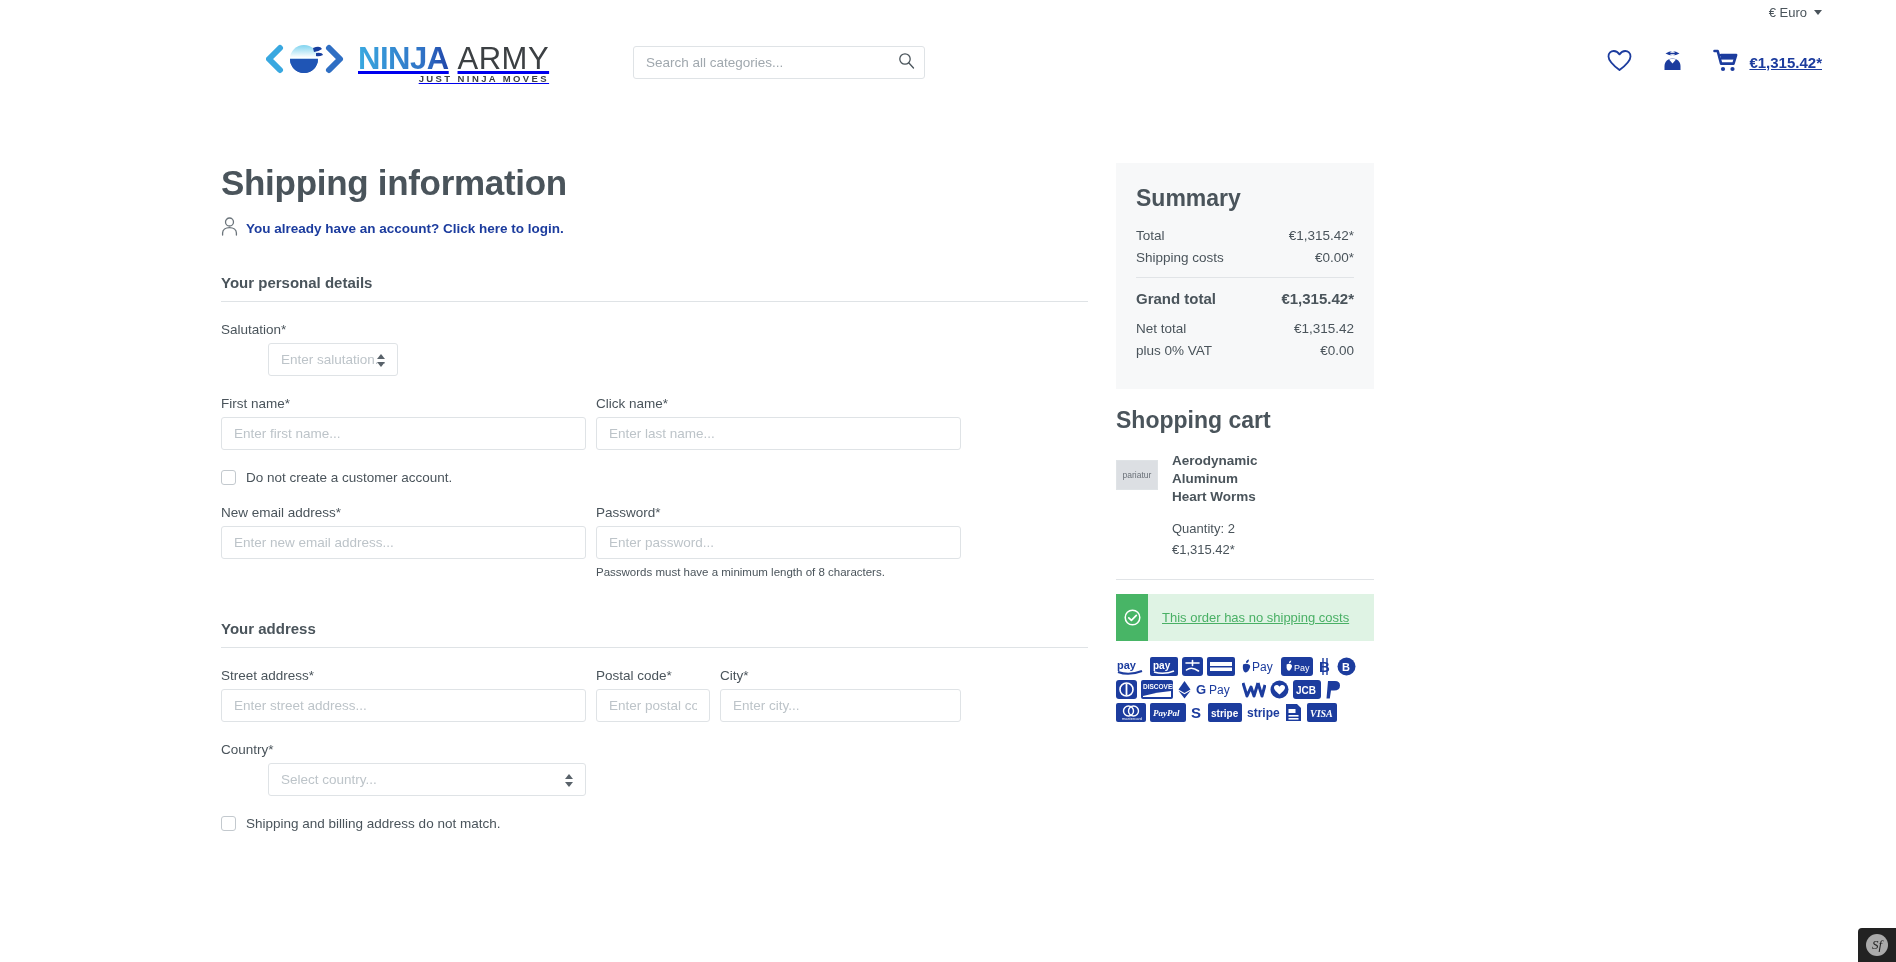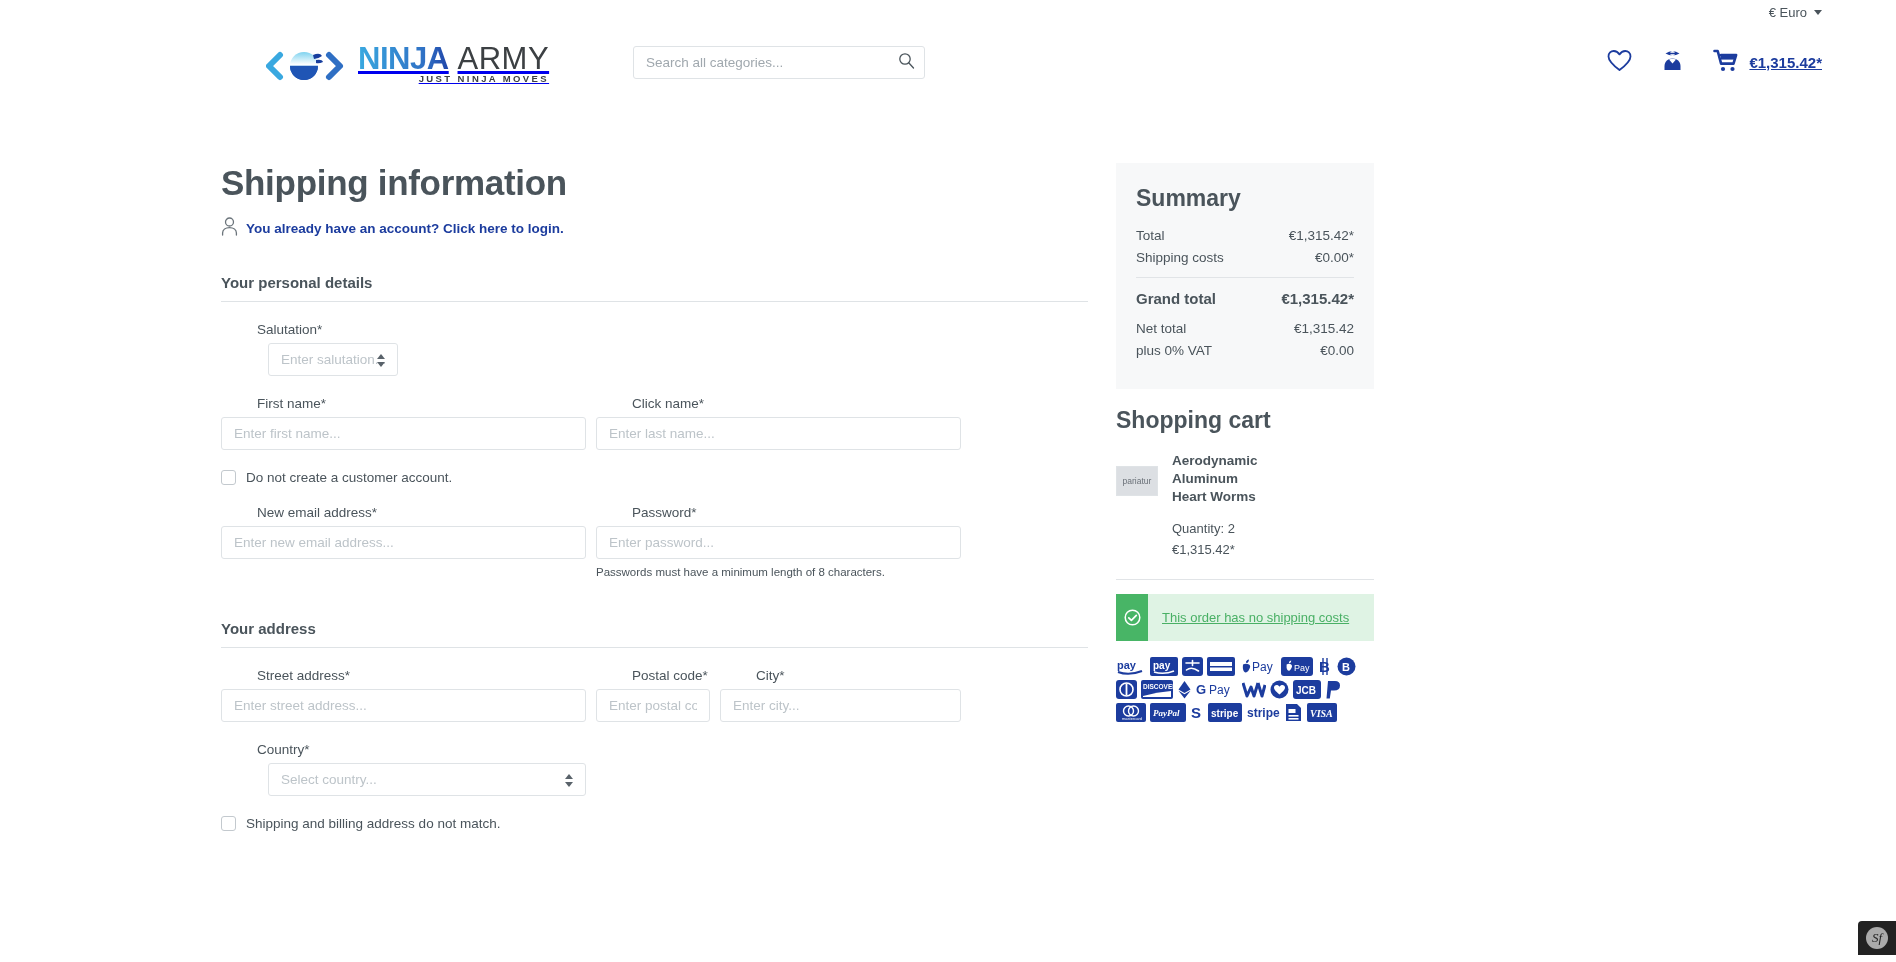--- a/index.html
+++ b/index.html
@@ -36,21 +36,21 @@
   }
 
   
   .header {
     height: 76px;
     display: flex;
     align-items: center;
     padding: 0 74px;
     position: relative;
   }
-  .logo { display: flex; align-items: flex-end; margin-left: 192px; }
+  .logo { display: flex; align-items: flex-start; margin-left: 192px; }
   .logo-mark { display: flex; align-items: center; margin-right: 10px; }
   .logo-text-wrap { display: flex; flex-direction: column; align-items: flex-end; }
   .logo-row { display: flex; align-items: baseline; }
   .logo-ninja {
     font-size: 31px; font-weight: bold; letter-spacing: -0.5px;
     background: linear-gradient(90deg,#3aa9e0 0%, #2f6fc4 75%, #1f44a8 100%);
     -webkit-background-clip: text; background-clip: text; color: transparent;
   }
   .logo-army {
     font-size: 31px; font-weight: 500; color: #3c4043;
@@ -128,21 +128,21 @@
 
   h2.section-title {
     font-size: 15px; font-weight: bold; color: #4a545b;
     margin: 0 0 10px 0;
   }
   .divider { border: 0; border-top: 1px solid #dfe3e6; margin: 0 0 20px 0; }
 
   .form-row { display: flex; gap: 10px; margin-bottom: 20px; }
   .form-group { display: flex; flex-direction: column; }
   .form-label {
-    font-size: 13.5px; color: #4a545b; margin-bottom: 6px; margin-left: 36px;
+    font-size: 13.5px; color: #4a545b; margin-bottom: 6px;
   }
   .form-control {
     height: 33px;
     border: 1px solid #dfe3e6;
     border-radius: 3px;
     background: #fff;
     font-family: "Liberation Sans", sans-serif;
     font-size: 13.5px;
     color: #4a545b;
     padding: 0 12px;
@@ -228,21 +228,21 @@
   .cart-panel { padding: 18px 0 0 0; }
   .cart-panel .panel-title { margin-bottom: 18px; }
   .cart-item { display: flex; gap: 14px; padding: 0 0 18px 0; }
   .cart-thumb {
     width: 42px; height: 30px;
     border: 1px solid #dfe3e6;
     background: #dcdfe3;
     display: flex; align-items: center; justify-content: center;
     font-size: 8.5px; color: #6a7078;
     flex: none;
-    margin-top: 14px;
+    margin-top: 8px;
   }
   .cart-name {
     font-size: 13.5px; font-weight: bold; color: #4a545b;
     line-height: 1.32; width: 100px;
   }
   .cart-meta { font-size: 13px; color: #4a545b; margin-top: 14px; line-height: 1.6; }
   .cart-sep { border: 0; border-top: 1px solid #e1e4e7; margin: 0 0 14px 0; }
 
   .alert-success {
     display: flex; align-items: stretch;
@@ -267,21 +267,21 @@
   }
   .pay-ico {
     height: 19px;
     display: flex; align-items: center; justify-content: center;
     color: #1c3c9e;
   }
 
   
   .sf-toolbar {
     position: absolute;
-    right: 0; bottom: 7px;
+    right: 0; bottom: 0;
     background: #222;
     padding: 6px 8px;
     border-top-left-radius: 4px;
     display: flex; align-items: center;
   }
   .sf-badge {
     width: 22px; height: 22px; border-radius: 50%;
     background: #aaa;
     display: flex; align-items: center; justify-content: center;
     font-family: "Liberation Serif", serif;

